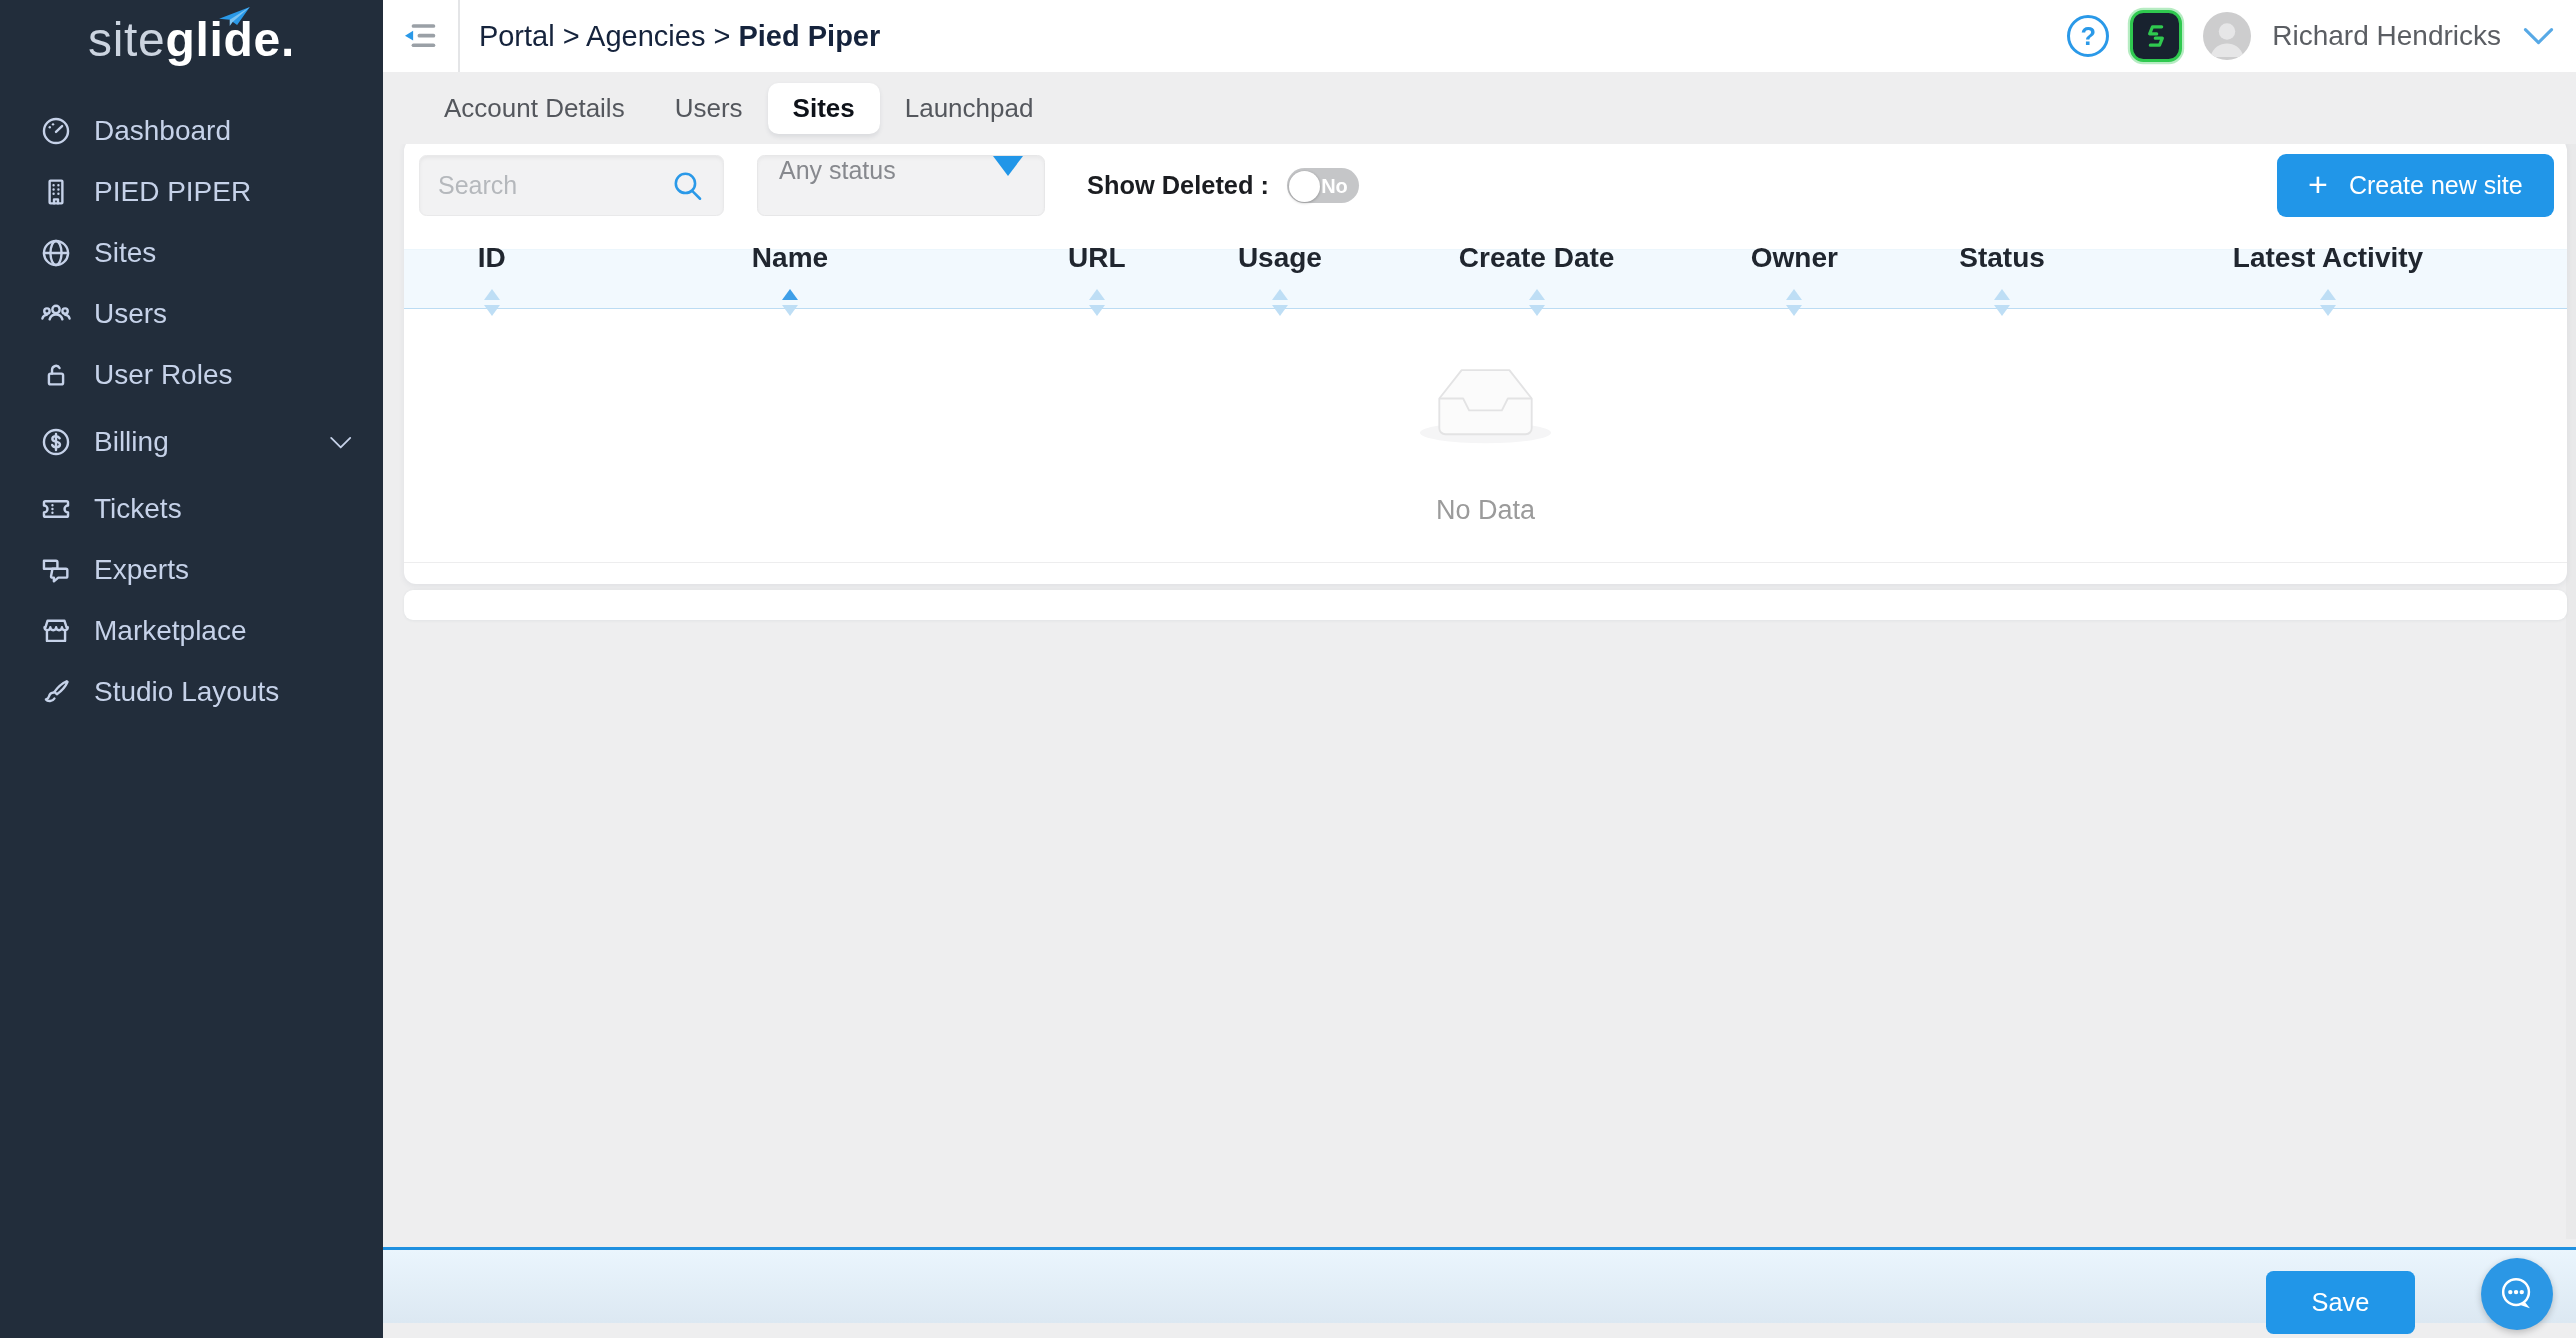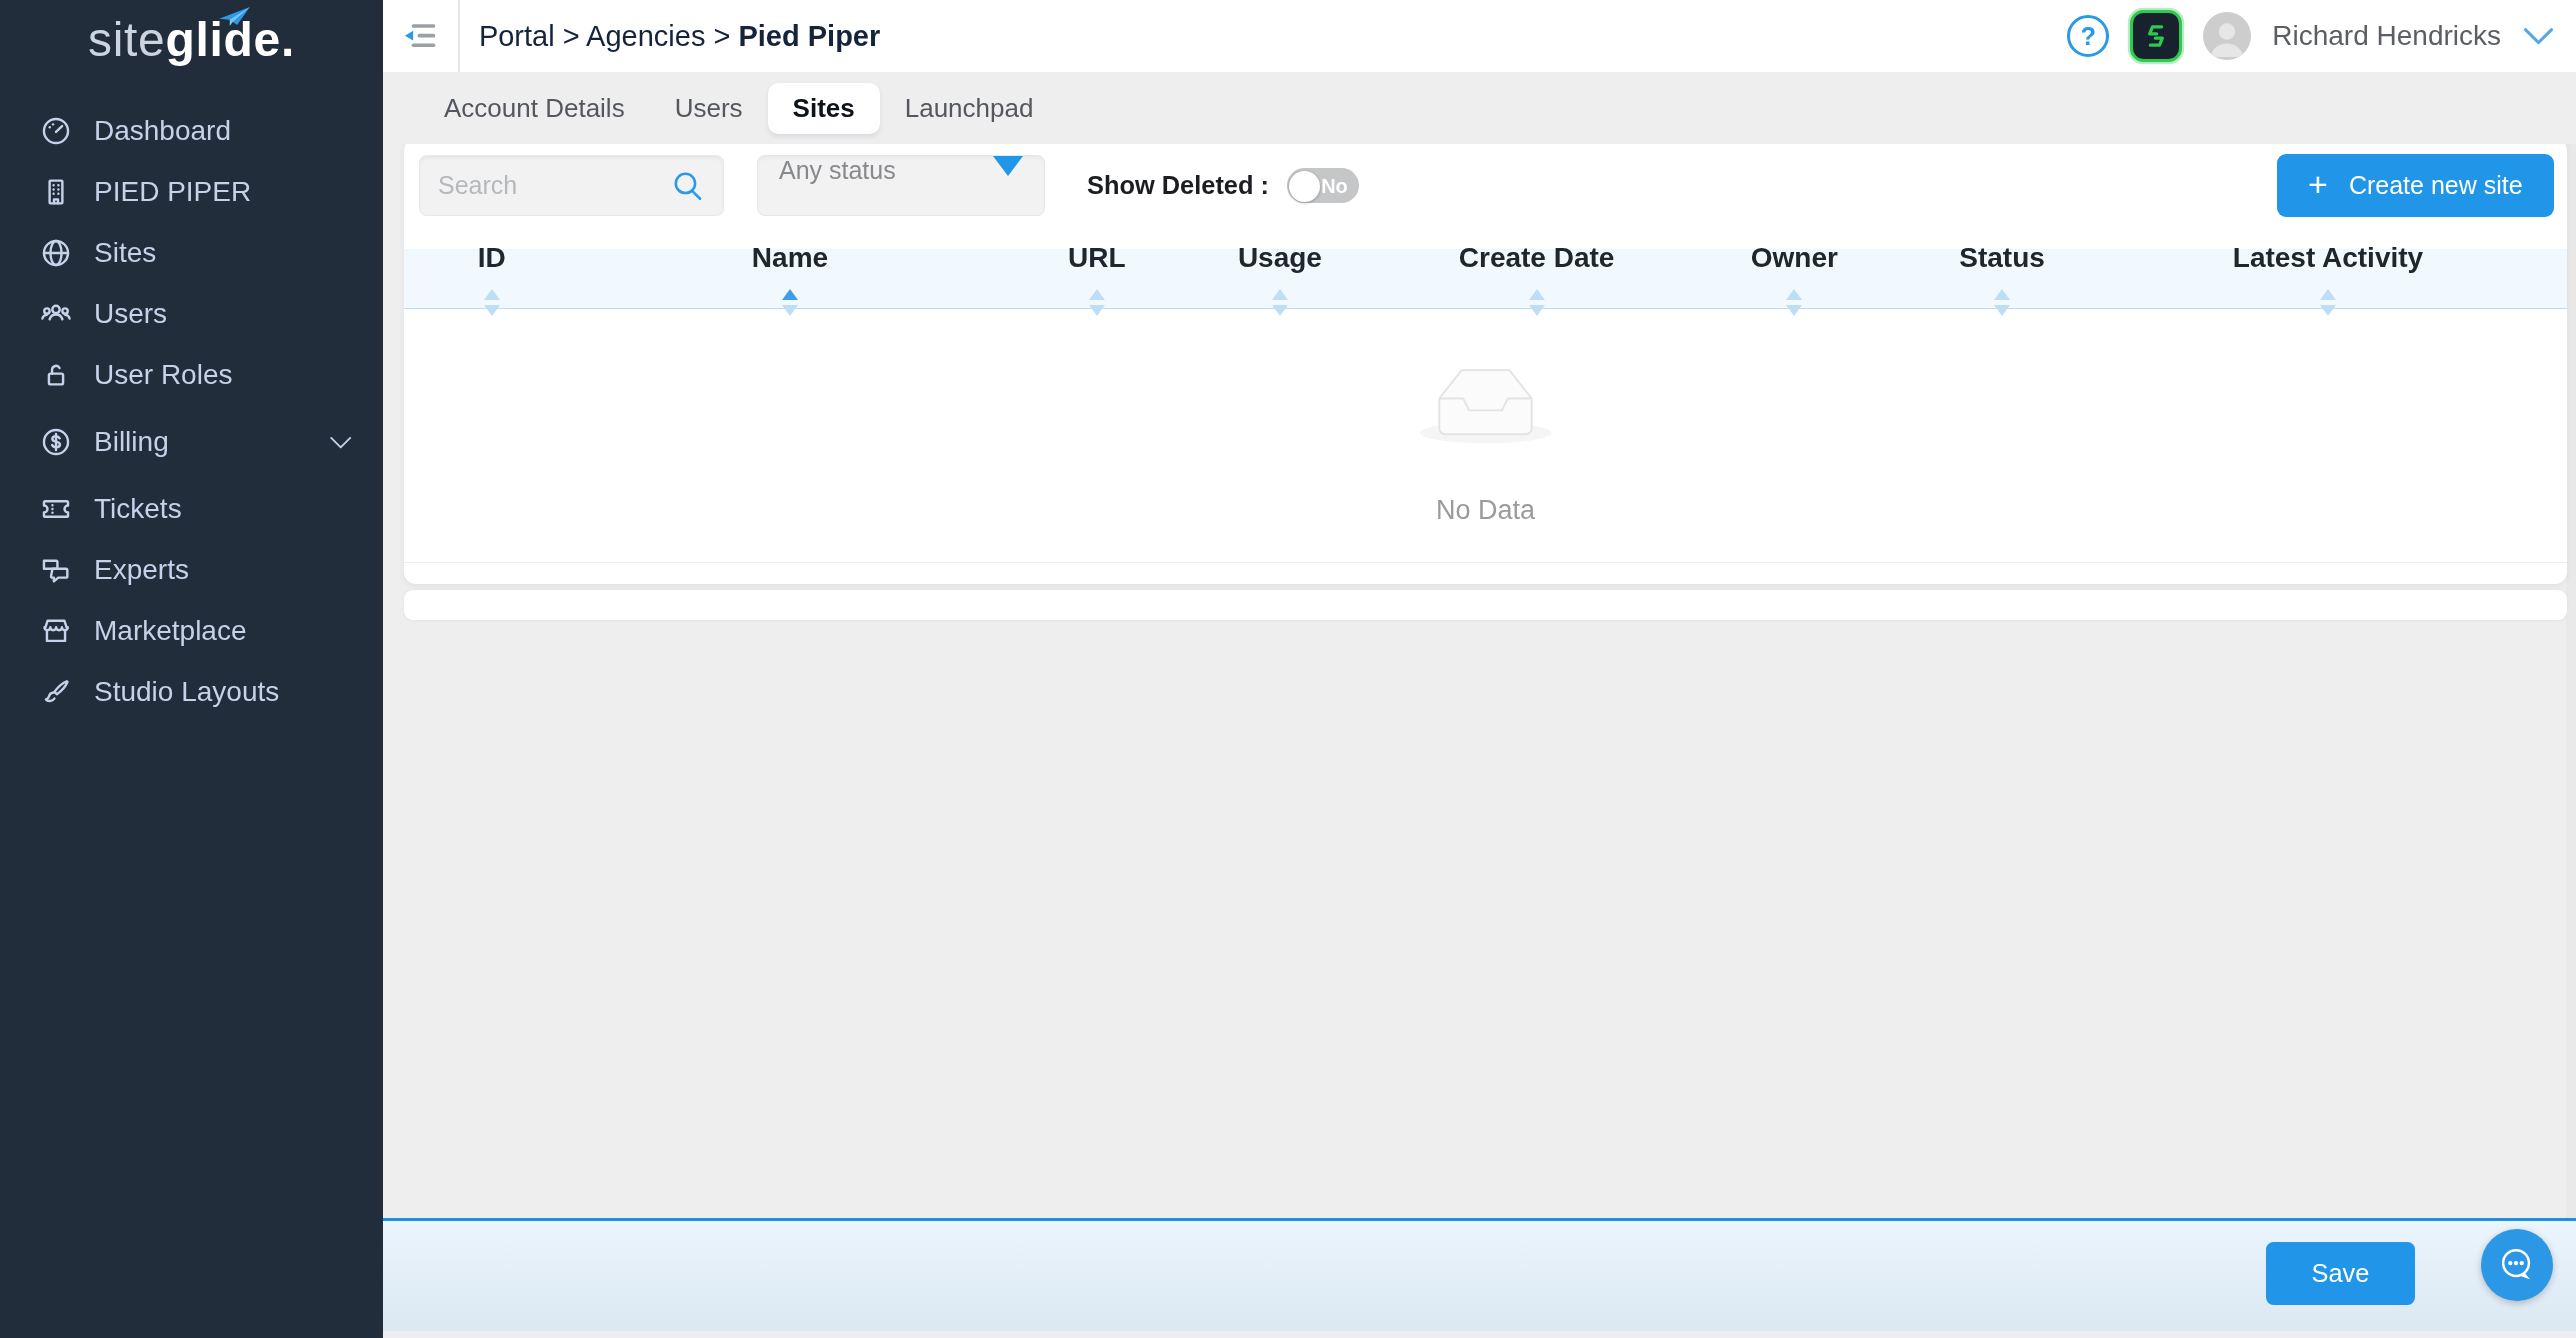--- a/index.html
+++ b/index.html
@@ -64,21 +64,21 @@
   .car-up.active { border-bottom-color:#3e9fe8; }
 
   .tbody { position:absolute; left:0; right:0; top:171px; height:253px; border-bottom:1.5px solid #ededee; display:flex; flex-direction:column; align-items:center; justify-content:center;gap:32px; }
   .empty-text { margin-top:12px; font-size:27px; color:#9b9b9b; }
 
   .strip { position:absolute; left:21px; top:590px; width:2163px; height:30px; background:#fff; border-radius:9px; box-shadow:0 0.7px 3px rgba(40,60,90,.06); z-index:2; }
 
   .scrolltrack { position:absolute; right:0; top:72px; width:9.7px; bottom:100px; background:#e9e9ea; z-index:1; }
 
   
-  .bottombar { position:absolute; left:0; right:0; bottom:8px; height:113px; background:linear-gradient(180deg,#eaf5fd 0%,#dce8f2 100%); border-top:3.7px solid #1f90e0; z-index:6; }
+  .bottombar { position:absolute; left:0; right:0; bottom:16px; height:76px; background:linear-gradient(180deg,#eaf5fd 0%,#dce8f2 100%); border-top:3.7px solid #1f90e0; z-index:6; }
   .save { position:absolute; right:161px; top:21px; width:149px; height:63px; background:#2196e8; border:none; border-radius:7.5px; color:#fff; font-size:25.4px; font-family:inherit; cursor:pointer; }
   .fab { position:absolute; right:23px; top:8.2px; width:72px; height:72px; border-radius:50%; background:#2b97e5; display:flex; align-items:center; justify-content:center; box-shadow:0 2.2px 7.5px rgba(0,0,0,.22); cursor:pointer; }
 </style>
 </head>
 <body>
 
 <div class="root">
 
   <aside class="sidebar">
     <div class="logo">

